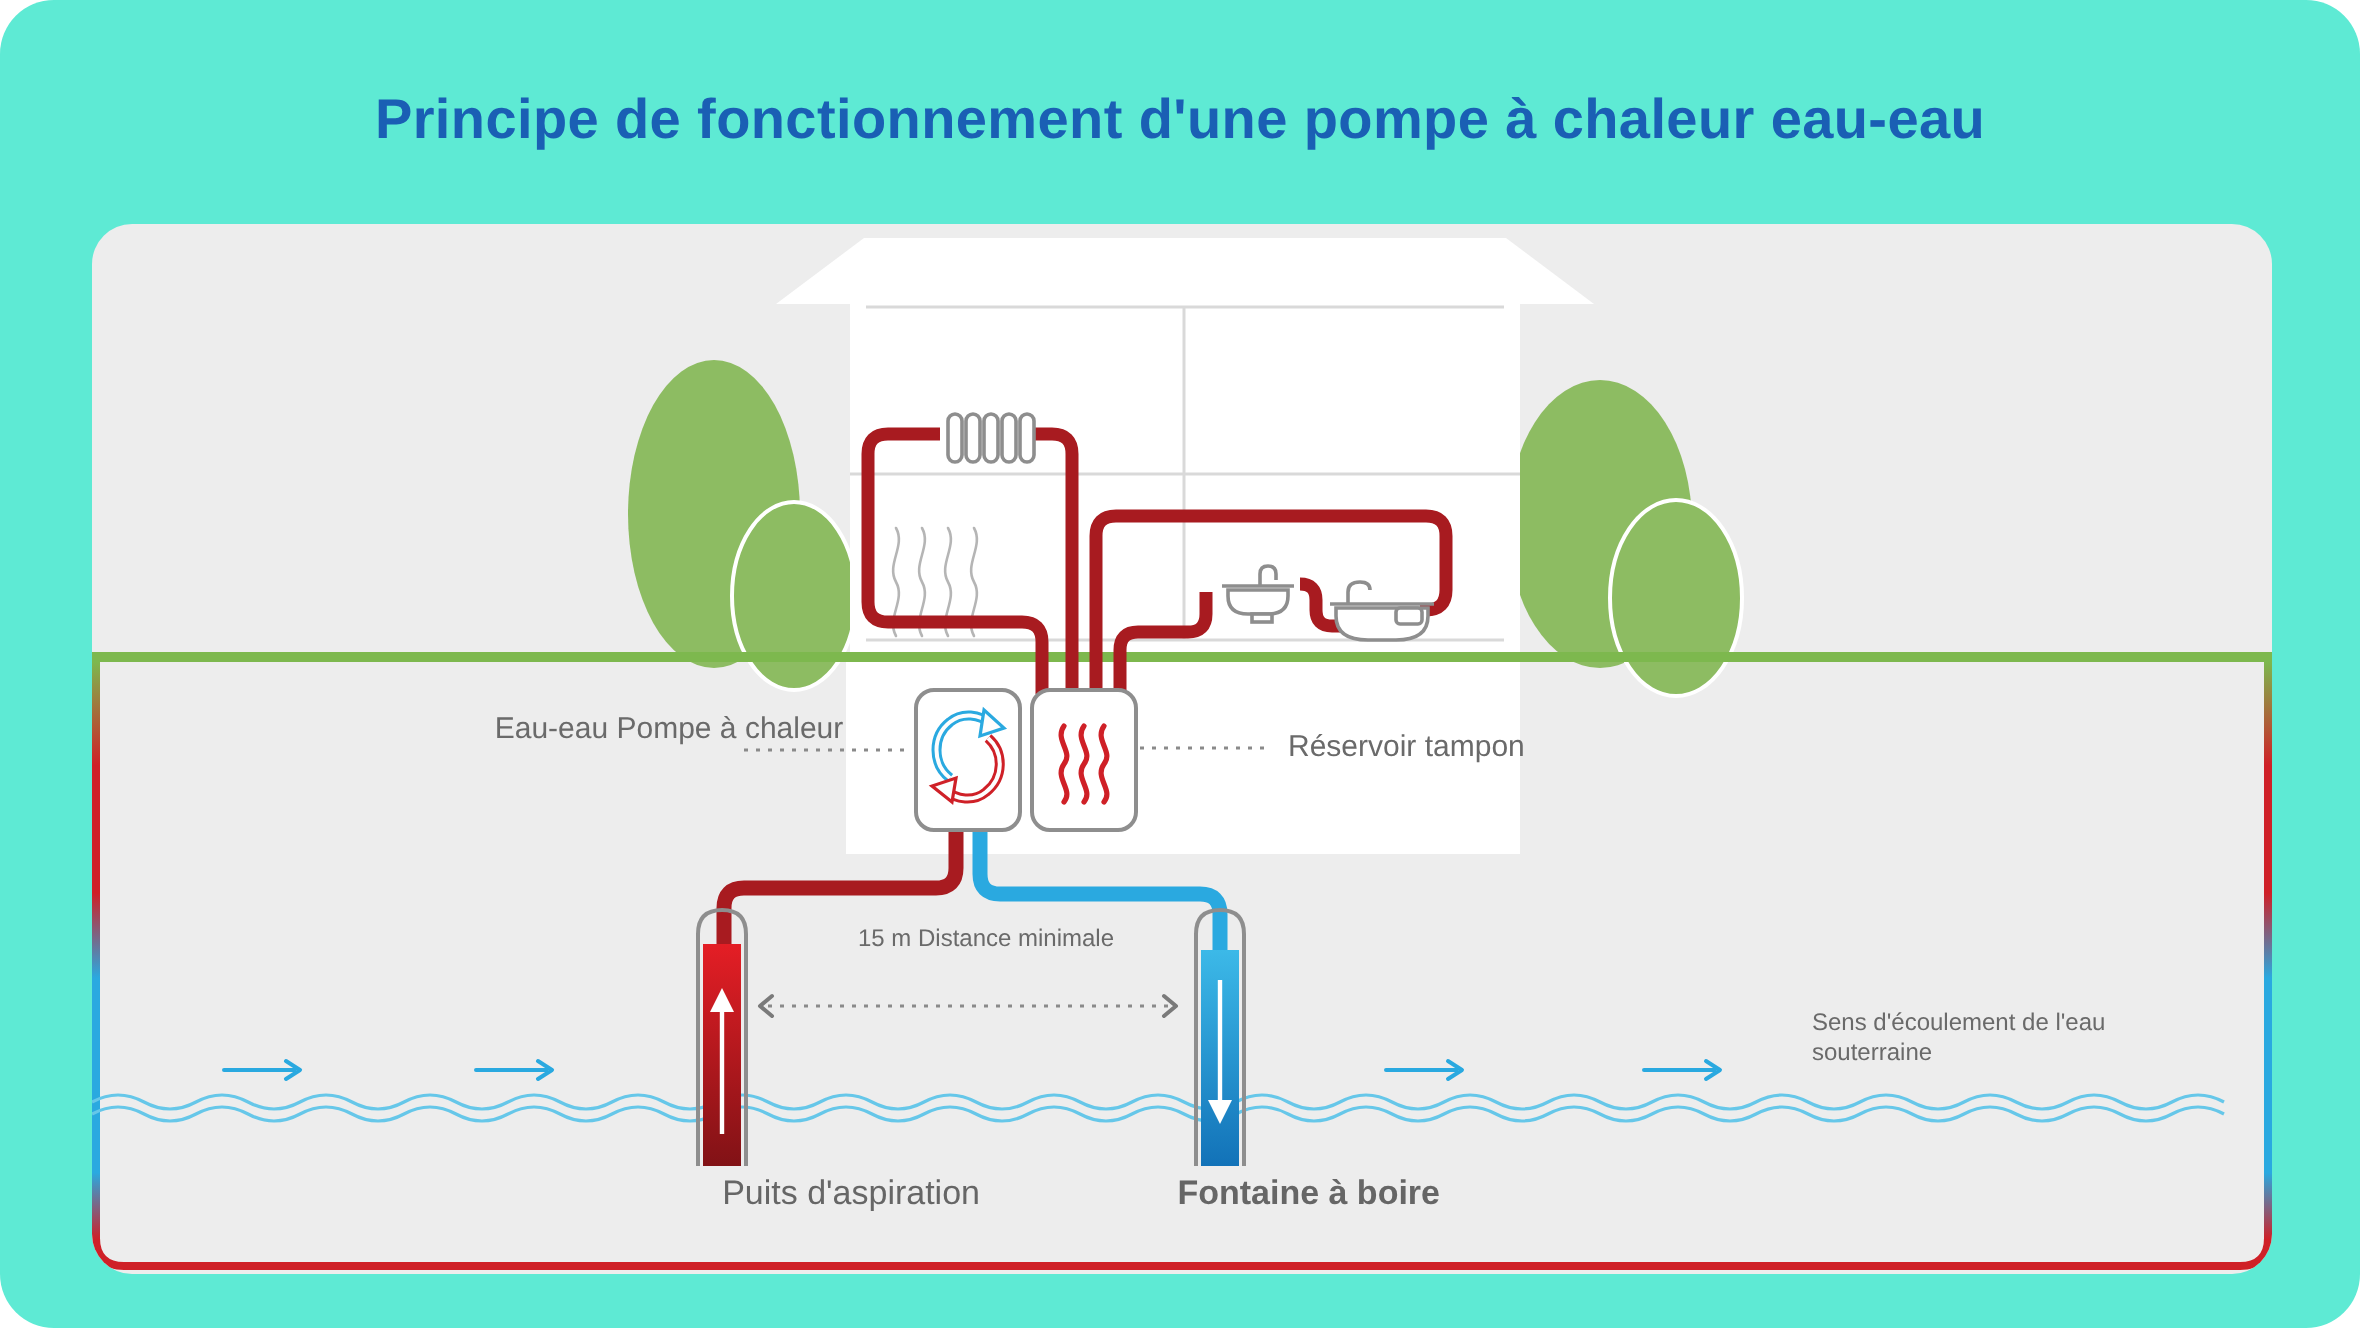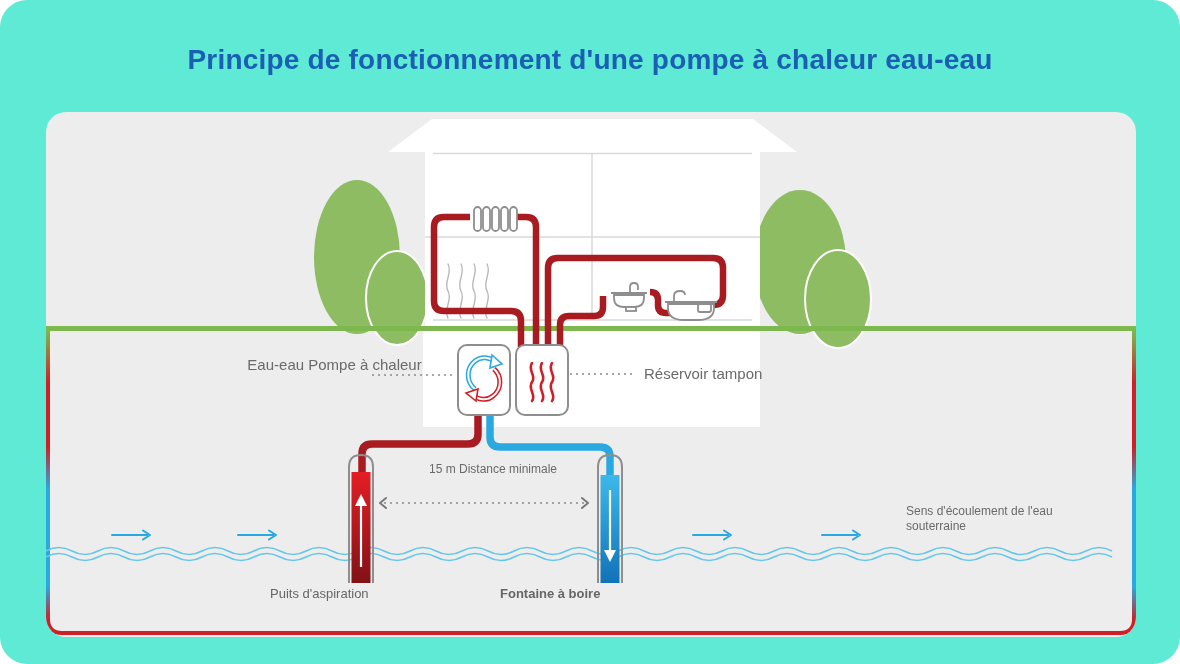--- a/index.html
+++ b/index.html
@@ -7,21 +7,21 @@
          font-family:"Liberation Sans", sans-serif;background:#5eead4;border-radius:27px;}
   .title{position:absolute;left:0;top:44px;width:1180px;text-align:center;
          font-size:28px;font-weight:bold;color:var(--title_blue);letter-spacing:.2px;}
   .panel{position:absolute;left:46px;top:112px;width:1090px;height:525px;
          background:var(--panel_gray);border-radius:20px;overflow:hidden;}
   .panel svg{position:absolute;left:0;top:0;}
   .lbl{position:absolute;color:var(--text_gray);font-size:15px;line-height:1.25;}
   .lbl-hp{left:180px;top:244px;width:217px;text-align:center;}
   .lbl-tank{left:598px;top:253px;width:220px;text-align:left;}
   .lbl-dist{left:337px;top:350px;width:220px;text-align:center;font-size:12px;}
-  .lbl-well{top:474px;width:220px;text-align:left;font-size:13px;color:#666;}
+  .lbl-well{top:474px;width:220px;text-align:right;font-size:17px;color:#666;}
   .lbl-puits{left:224px;}
   .lbl-fontaine{left:454px;font-weight:bold;}
   .lbl-flow{left:840px;top:392px;width:200px;font-size:12px;margin-left:20px;}
   
   .s-gray{stroke:var(--outline_gray);fill:#ffffff;}
   .pipe{fill:none;stroke:var(--pipe_red);stroke-width:6.5;}
   .pipe-b{fill:none;stroke:var(--accent_blue);stroke-width:7.5;}
   .thinline{stroke:#d9d9d9;stroke-width:1.5;}
   .dotline{stroke:#8a8a8a;stroke-width:1.6;stroke-dasharray:2 4;fill:none;}
   .flow{stroke:var(--accent_blue);stroke-width:2;fill:none;stroke-linejoin:round;stroke-linecap:round;}

